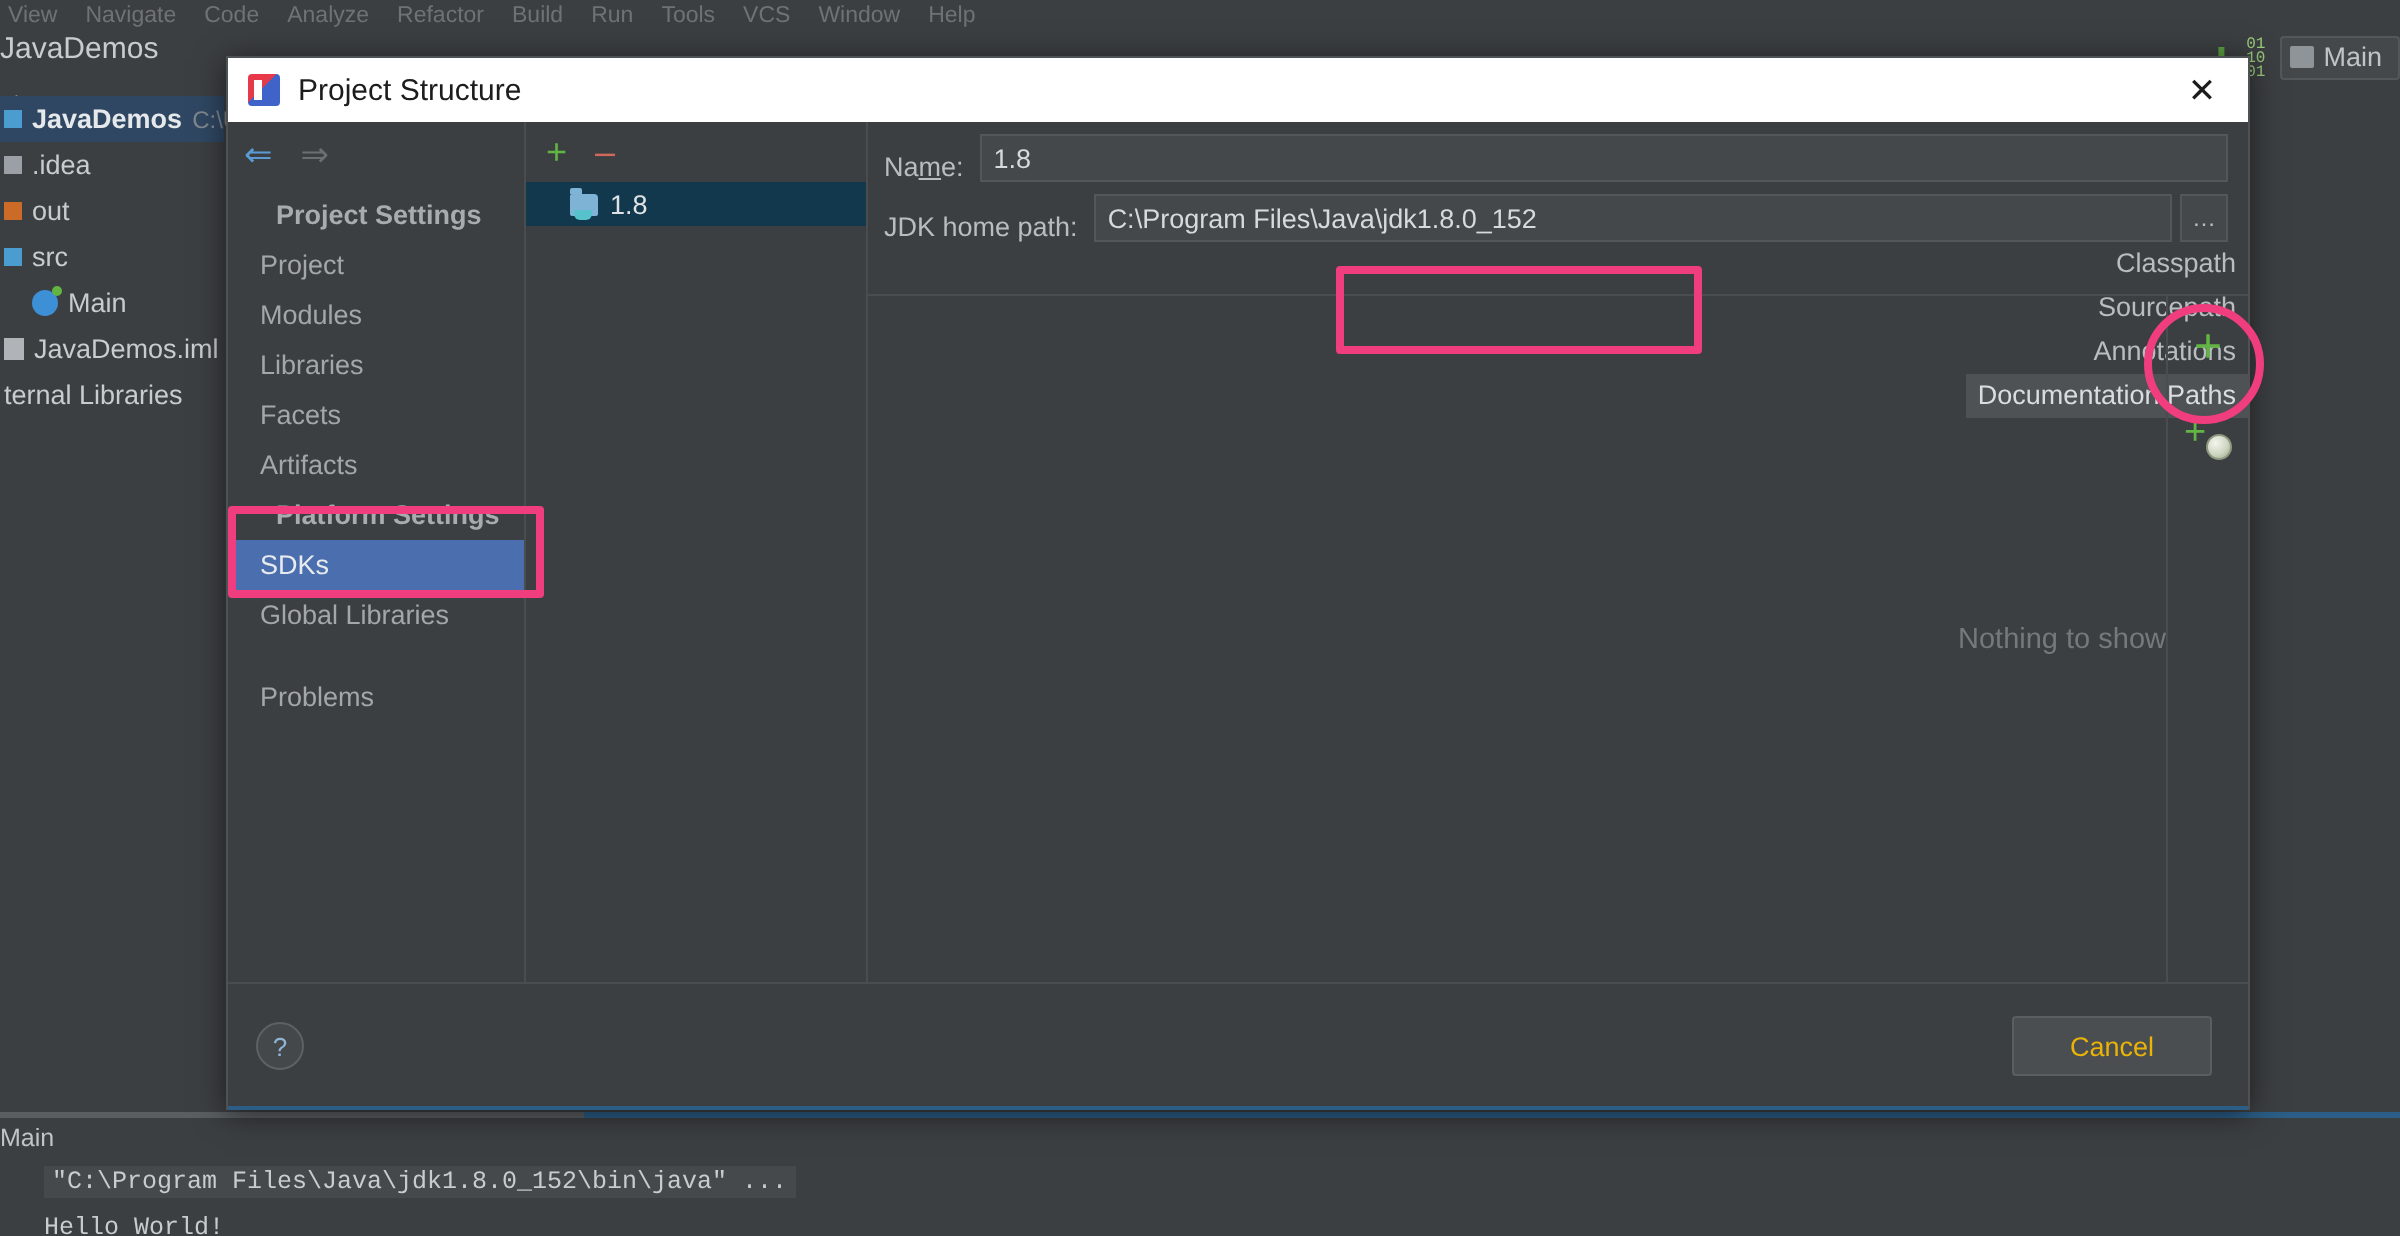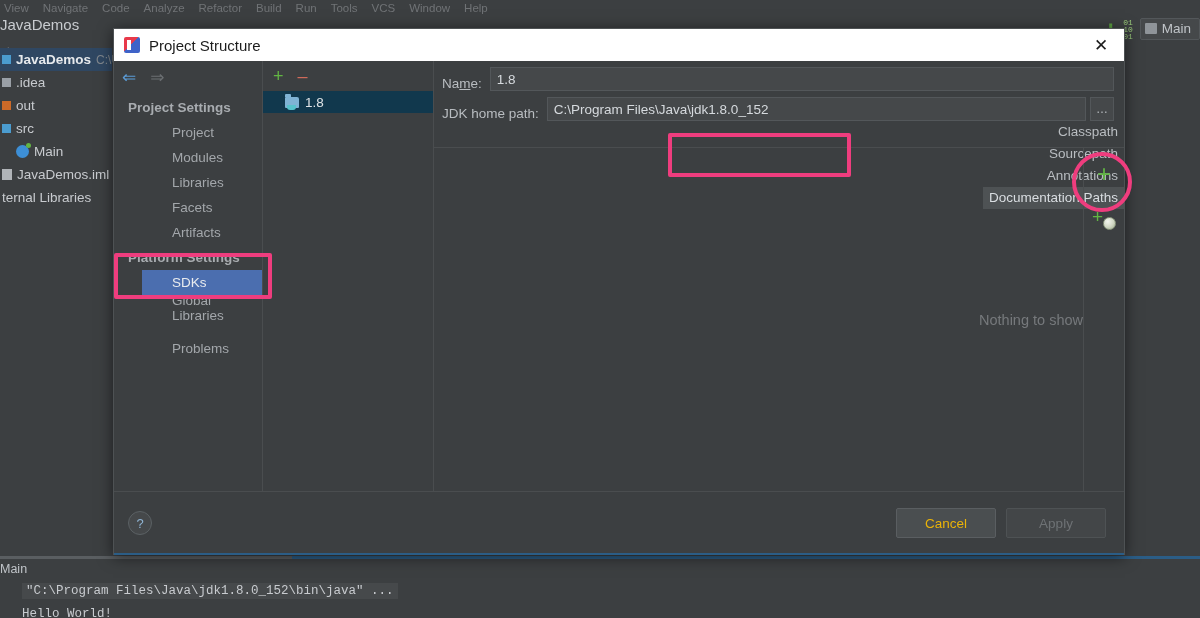--- a/index.html
+++ b/index.html
@@ -90,22 +90,22 @@
   .dbody{position:absolute;left:0;top:32px;right:0;bottom:0;display:flex;flex-direction:column;}
   .dmain{flex:1;display:flex;min-height:0;}
 
   
   .navcol{width:148px;background:#3c3f41;border-right:1px solid #4a4d4f;display:flex;flex-direction:column;}
   .navarrows{height:32px;display:flex;align-items:center;gap:14px;padding-left:8px;}
   .arr{font-size:17px;line-height:17px;}
   .arr.back{color:#5b9bd5;}
   .arr.fwd{color:#6b6f72;}
   .navlist{flex:1;font-size:13.5px;padding-top:2px;}
-  .navgroup{color:#a8acb0;font-weight:bold;height:25px;display:flex;align-items:center;padding-left:14px;}
-  .navitem{color:#a3a7ab;height:25px;display:flex;align-items:center;padding-left:30px;margin-left:28px;}
+  .navgroup{color:#a8acb0;font-weight:bold;height:25px;display:flex;align-items:center;padding-left:24px;}
+  .navitem{color:#a3a7ab;height:25px;display:flex;align-items:center;padding-left:16px;}
   .navitem.sel{background:#4b6eaf;color:#e8ebee;}
   .navspacer{height:16px;}
 
   
   .sdkcol{width:170px;background:#3c3f41;border-right:1px solid #4a4d4f;}
   .sdktools{height:30px;display:flex;align-items:center;gap:14px;padding-left:10px;font-size:18px;line-height:16px;}
   .sdktools .plus{color:#62b543;}
   .sdktools .minus{color:#cf6a5a;}
   .sdkrow{
     height:22px;display:flex;align-items:center;gap:6px;padding-left:22px;
@@ -324,21 +324,20 @@
             </span>
           </div>
         </div>
       </div>
     </div>
 
     <div class="dfooter">
       <span class="helpbtn">?</span>
       <span class="fspace"></span>
       <span class="btn">Cancel</span>
-      <span class="btn disabled">Apply</span>
     </div>
   </div>
   <div class="dbottomline"></div>
 </div>
 
 <div class="ann" id="ann-sdks"></div>
 <div class="ann" id="ann-doctab"></div>
 <div class="ann" id="ann-plus"></div>
 
 </body></html>

